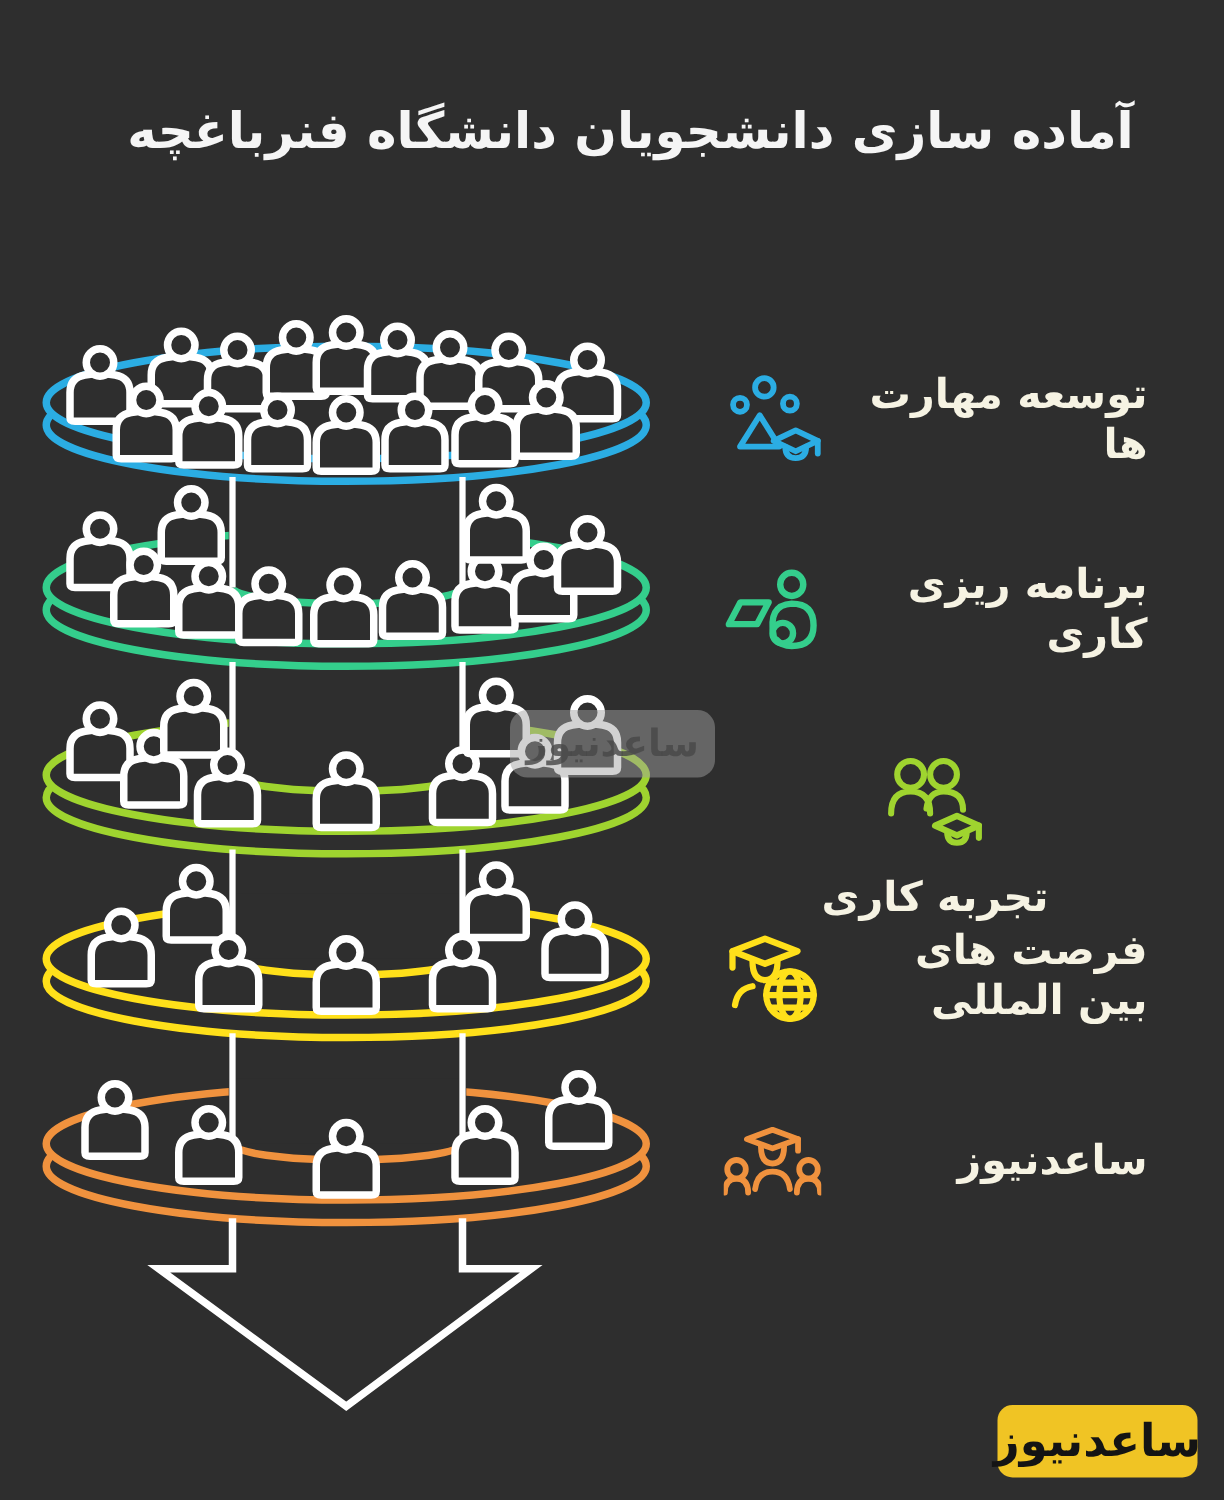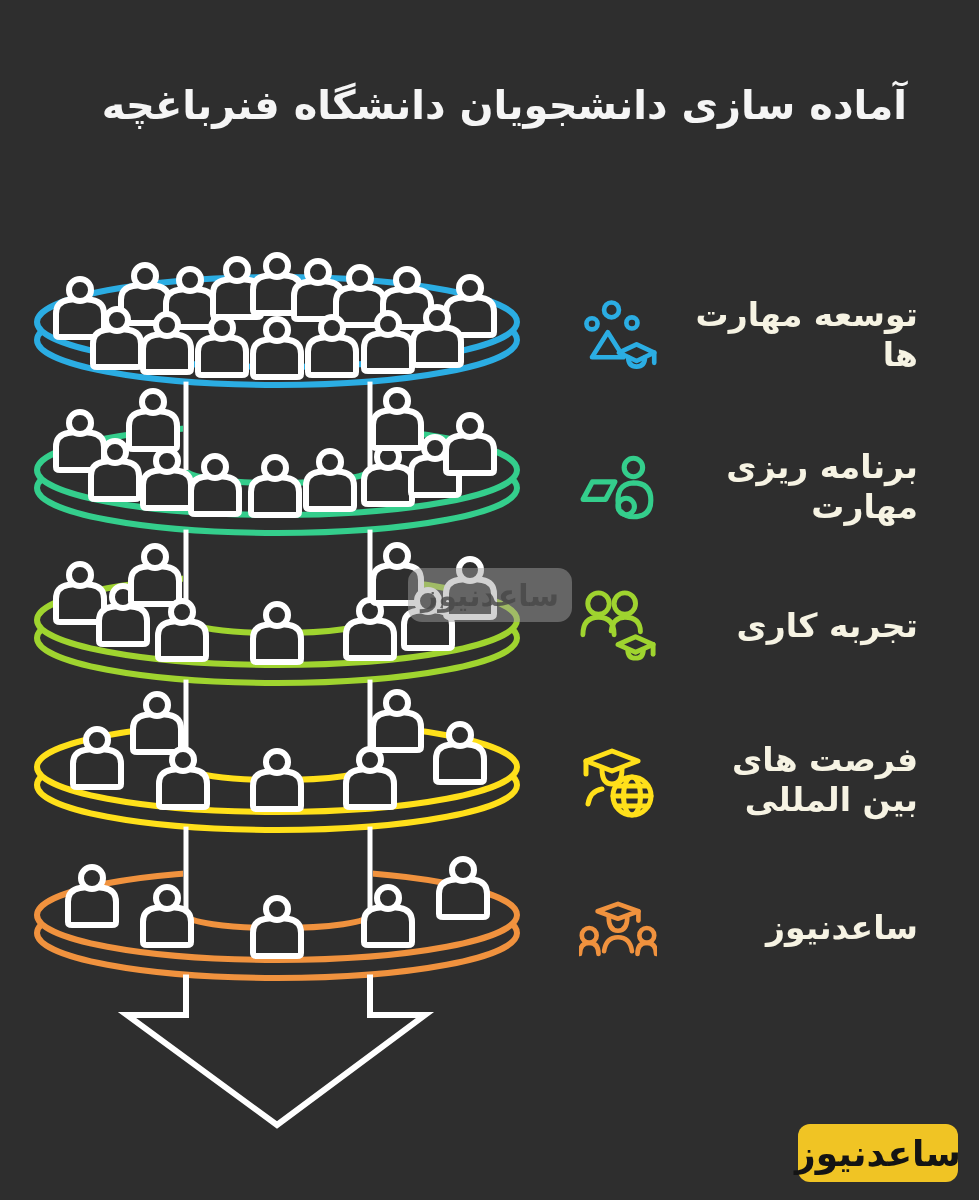--- a/index.html
+++ b/index.html
@@ -18,21 +18,21 @@
   .legend-row{
     position:absolute;left:0;width:340px;height:104px;
     display:flex;align-items:center;gap:16px;
   }
   .legend-row .icon{width:80px;height:84px;flex:0 0 80px;display:flex;align-items:center;justify-content:center;}
   .legend-row .icon svg{width:78px;height:80px;}
   .legend-label{
     flex:1;direction:rtl;text-align:right;color:#f6f3e3;
     font-size:33px;font-weight:600;line-height:1.2;
   }
-  .row-1{top:283px;} .row-2{top:435px;} .row-3{top:574px;} .row-4{top:728px;gap:18px;} .row-5{top:876px;}
+  .row-1{top:283px;} .row-2{top:435px;} .row-3{top:602px;flex-direction:column;} .row-4{top:728px;gap:18px;} .row-5{top:876px;}
   .watermark{
     position:absolute;left:408px;top:568px;width:164px;height:54px;
     background:rgba(160,160,160,0.48);border-radius:14px;
     display:flex;align-items:center;justify-content:center;
     color:rgba(72,72,72,0.82);font-size:30px;font-weight:700;direction:rtl;
   }
   .logo-box{
     position:absolute;left:798px;top:1124px;width:160px;height:58px;
     border-radius:12px;display:flex;align-items:center;justify-content:center;
     color:#141414;font-size:36px;font-weight:800;direction:rtl;
@@ -294,21 +294,21 @@
 
   <div class="legend-row row-2">
     <span class="icon" style="color: rgb(52, 206, 140);">
       <svg viewBox="0 0 76 72" fill="none" stroke="currentColor" stroke-width="5" stroke-linecap="round" stroke-linejoin="round">
         <path d="M4,48 L13,31 L35,31 L26,48 Z"></path>
         <circle cx="53" cy="17" r="9"></circle>
         <path d="M39,58 Q34,33 53,32 Q70,32 70,49 Q70,65 53,65 Q45,65 41,60"></path>
         <circle cx="46" cy="55" r="8"></circle>
       </svg>
     </span>
-    <span class="legend-label">برنامه ریزی مهارت</span>
+    <span class="legend-label">برنامه ریزی کاری</span>
   </div>
 
   <div class="legend-row row-3">
     <span class="icon" style="color: rgb(159, 212, 47);">
       <svg viewBox="0 0 80 76" fill="none" stroke="currentColor" stroke-width="5" stroke-linecap="round" stroke-linejoin="round">
         <circle cx="20" cy="15" r="11"></circle>
         <path d="M4,47 Q4,29 20,29 Q36,29 36,47"></path>
         <circle cx="47" cy="15" r="11"></circle>
         <path d="M33,43 Q35,29 47,29 Q63,29 63,44"></path>
         <path d="M40,57 L58,49 L76,57 L58,65 Z"></path>

